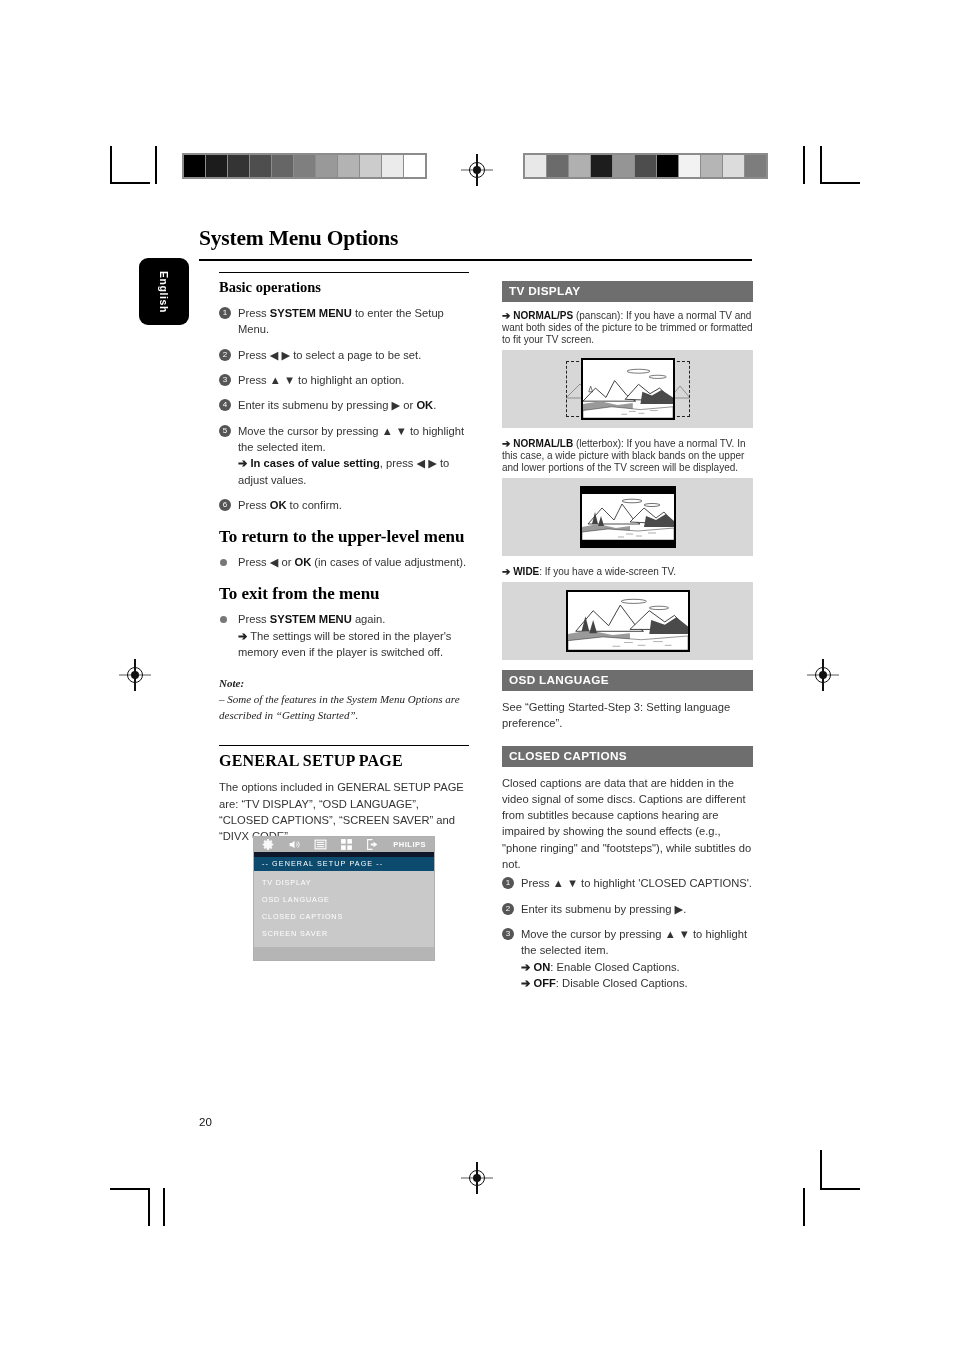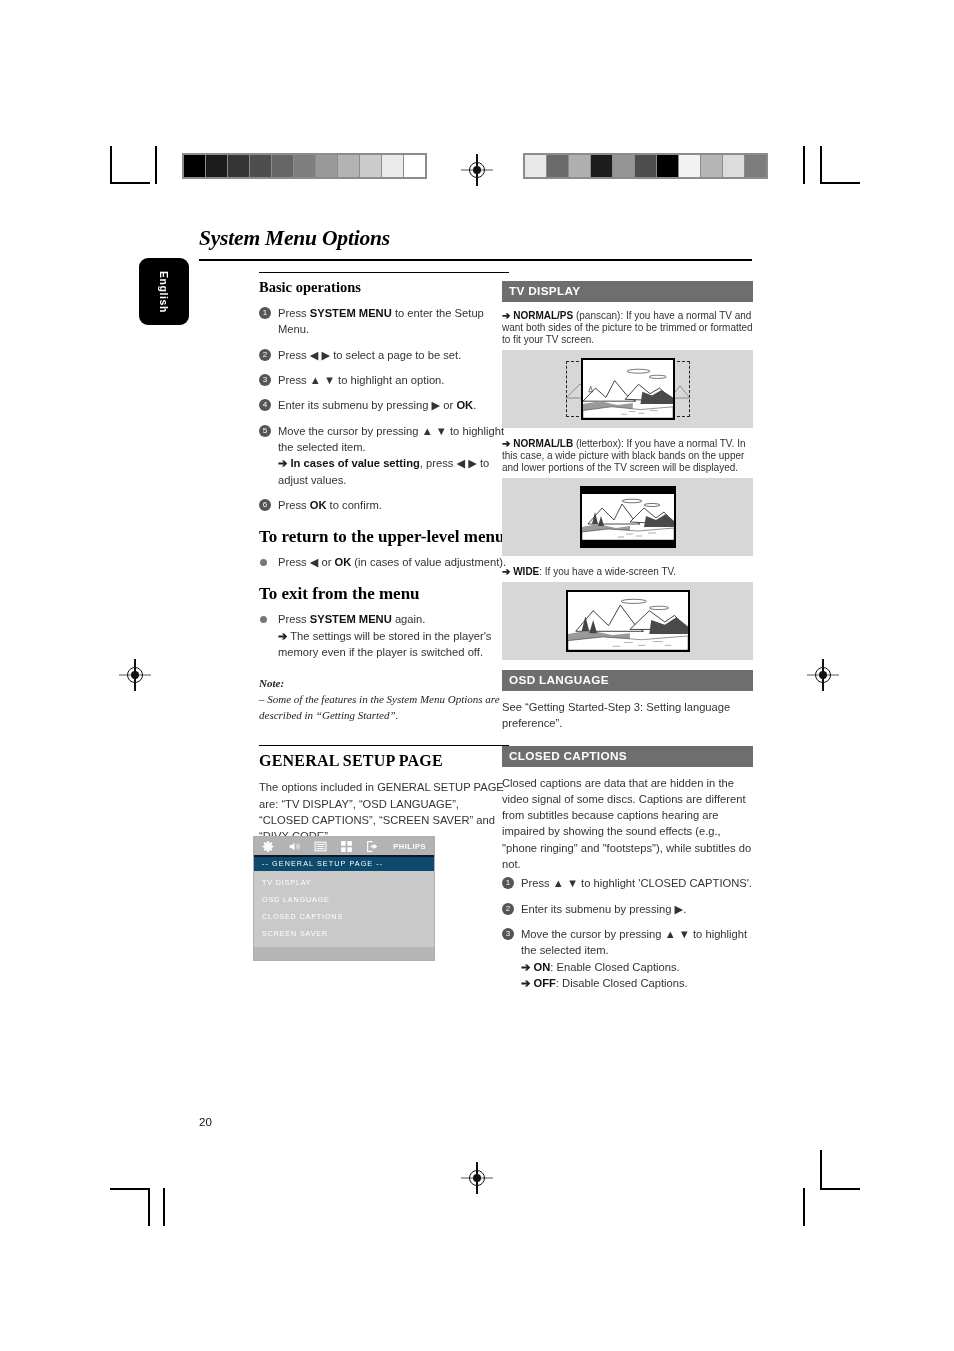--- a/index.html
+++ b/index.html
@@ -70,31 +70,30 @@
   }
 
   .chapter-title {
     position: absolute;
     left: 199px; top: 226px;
     font-size: 21.5px;
     font-weight: bold;
     letter-spacing: -0.2px;
     color: #000;
     font-family: "Liberation Serif", serif;
-    font-style: italic;
   }
   .title-rule {
     position: absolute;
     left: 199px; top: 259px;
     width: 553px; height: 2px;
     background: #000;
   }
 
   .col { position: absolute; width: 250px; }
-  .col-left  { left: 219px; top: 272px; margin-left: 40px; }
+  .col-left  { left: 219px; top: 272px; }
   .col-right { left: 502px; top: 281px; width: 251px; }
 
   .section-rule { height: 1.2px; background: #000; margin-bottom: 6px; }
 
   h2.sec-head {
     font-size: 14.5px;
     font-weight: bold;
     margin: 0 0 9px 0;
     color: #000;
     font-family: "Liberation Serif", serif;
@@ -233,21 +232,21 @@
     border: 1px solid #b0b0b0;
     font-family: "Liberation Sans", sans-serif;
   }
   .osd-iconbar {
     height: 20px;
     background: #b3b3b3;
     display: flex;
     align-items: center;
     padding: 0 8px;
     gap: 13px;
-    border-bottom: 2px solid #0f172a;
+    border-bottom: 5px solid #0f172a;
   }
   .osd-iconbar .ic { width: 13px; height: 13px; display: block; }
   .osd-brand {
     margin-left: auto;
     font-size: 7.5px;
     font-weight: bold;
     letter-spacing: 0.5px;
     color: #ffffff;
   }
   .osd-pagetitle {

